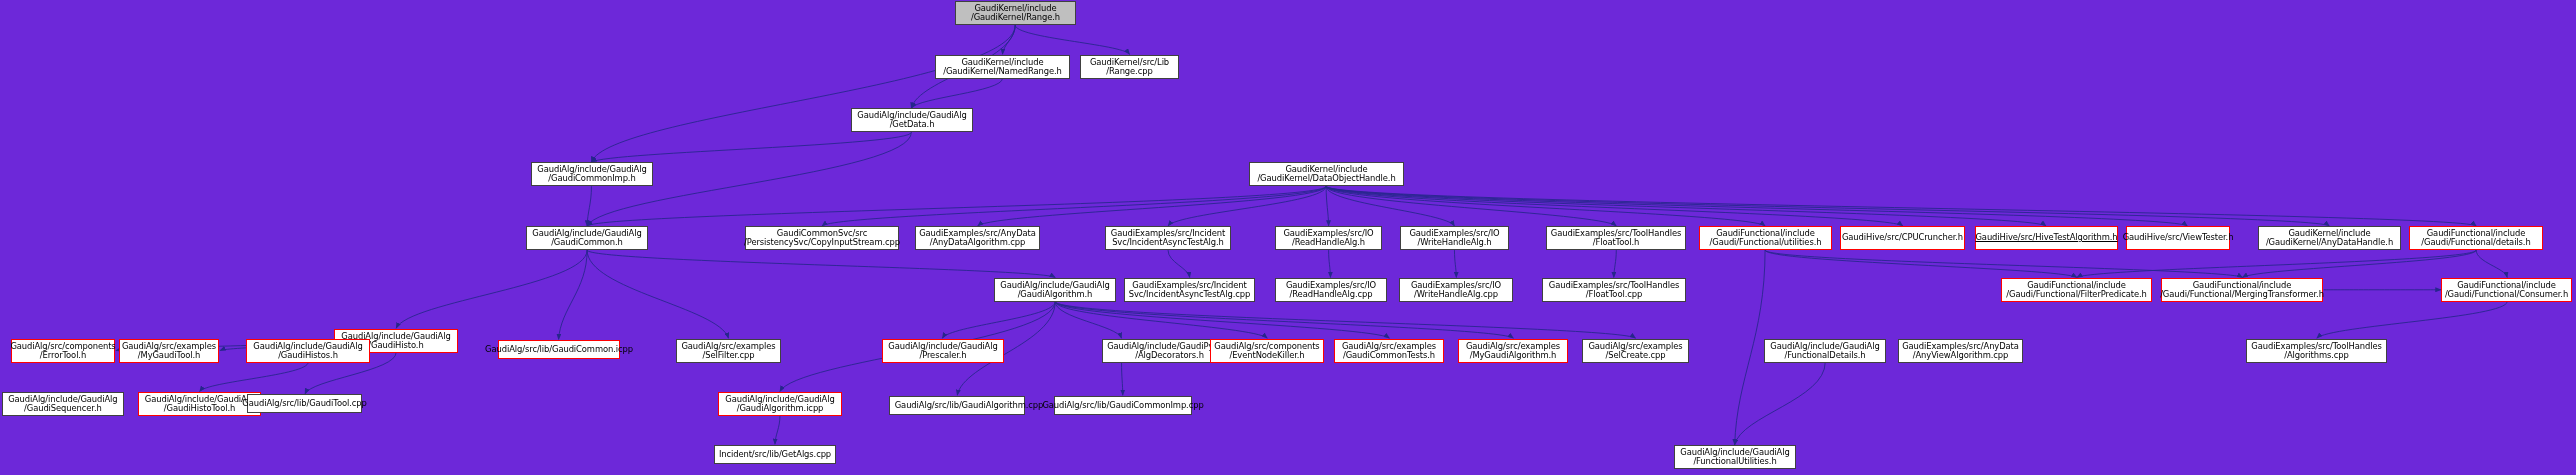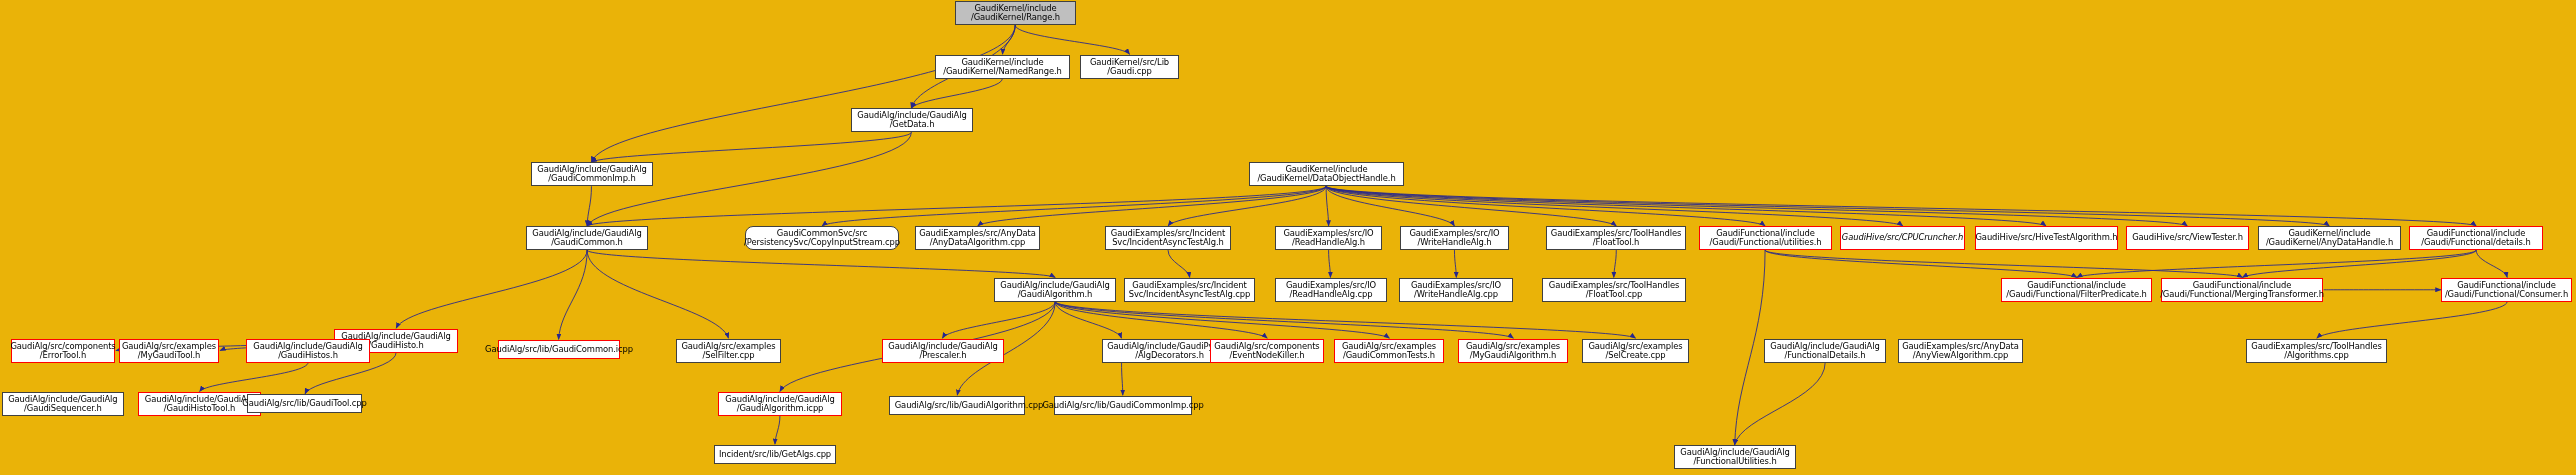--- a/index.html
+++ b/index.html
@@ -5,21 +5,21 @@
 <style>
   html, body {
     margin: 0;
     padding: 0;
     background: #ffffff;
   }
   #graph {
     position: relative;
     width: 2576px;
     height: 476px;
-    background: #eab308;
+    background: #6d28d9;
     font-family: "DejaVu Sans", "Liberation Sans", sans-serif;
     overflow: hidden;
   }
   #edges {
     position: absolute;
     left: 0;
     top: 0;
     width: 2576px;
     height: 476px;
     pointer-events: none;
@@ -118,46 +118,46 @@
         <path d="M4044,486 C4044,512.55 3758.49,524.35 3737,545" marker-end="url(#arw)"></path>
         <path d="M2847,403 C2847,544.3 2801.43,607.1 2798,717" marker-end="url(#arw)"></path>
       </g>
   </svg>
   <div id="node-layer">
       <div class="node root" style="left: 955px; top: 1.2px; width: 121px; height: 23.6px;"><span class="lbl">GaudiKernel/include
 /GaudiKernel/Range.h</span></div>
       <div class="node" style="left: 935px; top: 55px; width: 135px; height: 23.6px;"><span class="lbl">GaudiKernel/include
 /GaudiKernel/NamedRange.h</span></div>
       <div class="node" style="left: 1080px; top: 55px; width: 99px; height: 23.6px;"><span class="lbl">GaudiKernel/src/Lib
-/Gaudi.cpp</span></div>
+/Range.cpp</span></div>
       <div class="node" style="left: 851px; top: 108px; width: 122px; height: 23.6px;"><span class="lbl">GaudiAlg/include/GaudiAlg
 /GetData.h</span></div>
       <div class="node" style="left: 1249px; top: 162px; width: 155px; height: 23.6px;"><span class="lbl">GaudiKernel/include
 /GaudiKernel/DataObjectHandle.h</span></div>
       <div class="node" style="left: 531px; top: 162px; width: 122px; height: 23.6px;"><span class="lbl">GaudiAlg/include/GaudiAlg
 /GaudiCommonImp.h</span></div>
       <div class="node" style="left: 526px; top: 226px; width: 122px; height: 23.6px;"><span class="lbl">GaudiAlg/include/GaudiAlg
 /GaudiCommon.h</span></div>
-      <div class="node" style="left: 745px; top: 226px; width: 154px; height: 23.6px; border-radius: 8px;"><span class="lbl">GaudiCommonSvc/src
+      <div class="node" style="left: 745px; top: 226px; width: 154px; height: 23.6px;"><span class="lbl">GaudiCommonSvc/src
 /PersistencySvc/CopyInputStream.cpp</span></div>
       <div class="node" style="left: 915px; top: 226px; width: 125px; height: 23.6px;"><span class="lbl">GaudiExamples/src/AnyData
 /AnyDataAlgorithm.cpp</span></div>
       <div class="node" style="left: 1105px; top: 226px; width: 126px; height: 23.6px;"><span class="lbl">GaudiExamples/src/Incident
 Svc/IncidentAsyncTestAlg.h</span></div>
       <div class="node" style="left: 1275px; top: 226px; width: 107px; height: 23.6px;"><span class="lbl">GaudiExamples/src/IO
 /ReadHandleAlg.h</span></div>
       <div class="node" style="left: 1400px; top: 226px; width: 109px; height: 23.6px;"><span class="lbl">GaudiExamples/src/IO
 /WriteHandleAlg.h</span></div>
       <div class="node" style="left: 1546px; top: 226px; width: 140px; height: 23.6px;"><span class="lbl">GaudiExamples/src/ToolHandles
 /FloatTool.h</span></div>
       <div class="node red" style="left: 1699px; top: 226px; width: 133px; height: 23.6px;"><span class="lbl">GaudiFunctional/include
 /Gaudi/Functional/utilities.h</span></div>
-      <div class="node red" style="left: 1840px; top: 226px; width: 125px; height: 23.6px; font-style: italic;"><span class="lbl">GaudiHive/src/CPUCruncher.h</span></div>
-      <div class="node red" style="left: 1975px; top: 226px; width: 143px; height: 23.6px;"><span class="lbl">GaudiHive/src/HiveTestAlgorithm.h</span></div>
-      <div class="node red" style="left: 2126px; top: 226px; width: 123px; height: 23.6px;"><span class="lbl">GaudiHive/src/ViewTester.h</span></div>
+      <div class="node red" style="left: 1840px; top: 226px; width: 125px; height: 23.6px;"><span class="lbl">GaudiHive/src/CPUCruncher.h</span></div>
+      <div class="node red" style="left: 1975px; top: 226px; width: 143px; height: 23.6px; text-decoration: underline;"><span class="lbl">GaudiHive/src/HiveTestAlgorithm.h</span></div>
+      <div class="node red" style="left: 2126px; top: 226px; width: 104px; height: 23.6px;"><span class="lbl">GaudiHive/src/ViewTester.h</span></div>
       <div class="node" style="left: 2258px; top: 226px; width: 143px; height: 23.6px;"><span class="lbl">GaudiKernel/include
 /GaudiKernel/AnyDataHandle.h</span></div>
       <div class="node red" style="left: 2409px; top: 226px; width: 134px; height: 23.6px;"><span class="lbl">GaudiFunctional/include
 /Gaudi/Functional/details.h</span></div>
       <div class="node" style="left: 994px; top: 278px; width: 122px; height: 23.6px;"><span class="lbl">GaudiAlg/include/GaudiAlg
 /GaudiAlgorithm.h</span></div>
       <div class="node" style="left: 1124px; top: 278px; width: 131px; height: 23.6px;"><span class="lbl">GaudiExamples/src/Incident
 Svc/IncidentAsyncTestAlg.cpp</span></div>
       <div class="node" style="left: 1275px; top: 278px; width: 112px; height: 23.6px;"><span class="lbl">GaudiExamples/src/IO
 /ReadHandleAlg.cpp</span></div>

